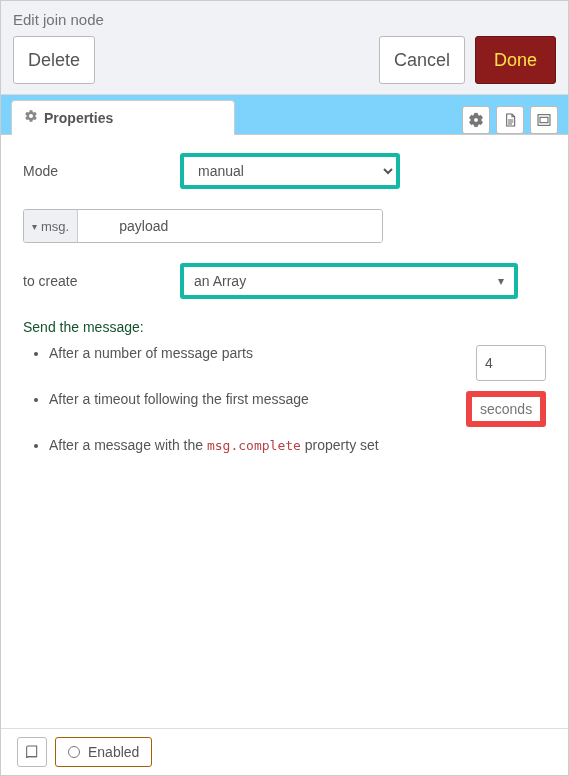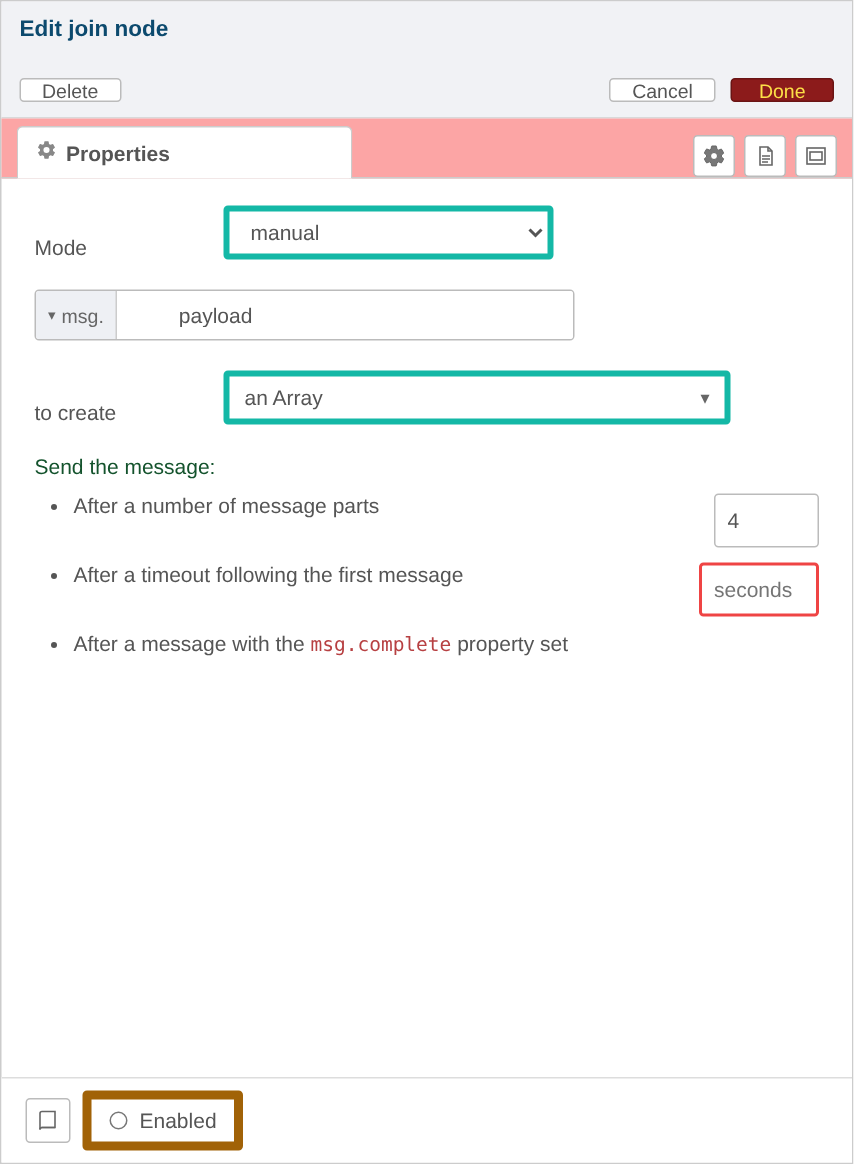--- a/index.html
+++ b/index.html
@@ -1,57 +1,57 @@
 <!DOCTYPE html>
 <html><head>
 <meta charset="utf-8">
 <style>
   * { box-sizing: border-box; }
   html, body { margin: 0; padding: 0; font-family: Arial, Helvetica, sans-serif; font-size: 14px; color: #555; background: #fff; }
   .wrap { width: 569px; height: 776px; border: 1px solid #ccc; position: relative; display: flex; flex-direction: column; background: #fff; }
   .header { background: #f1f2f5; border-bottom: 1px solid #d9d9d9; padding-bottom: 10px; }
-  .title { padding: 10px 12px 4px 12px; font-size: 15px; font-weight: bold; color: #0c4a6e; }
+  .title { padding: 10px 12px 4px 12px; font-size: 15px; font-weight: normal; color: #737373; }
   .topbar { display: flex; align-items: center; padding: 4px 12px 0 12px; }
-  .btn { height: 16px; padding: 0 14px; border: 1px solid #bbb; background: #fff; border-radius: 3px; font-size: 13px; color: #555; cursor: pointer; display: inline-flex; align-items: center; justify-content: center; margin-top: 16px; }
+  .btn { height: 48px; padding: 0 14px; border: 1px solid #bbb; background: #fff; border-radius: 3px; font-size: 18px; color: #555; cursor: pointer; display: inline-flex; align-items: center; justify-content: center; }
   .btn-done { background: #8c1b1b; border: 1px solid #6a1414; color: #fde047; font-weight: 400; padding: 0 18px; }
   .spacer { flex: 1; }
 
-  .tabs { display: flex; align-items: flex-end; background: #fca5a5; padding: 0 10px; border-bottom: 1px solid #ccc; height: 40px; }
+  .tabs { display: flex; align-items: flex-end; background: #7dd3fc; padding: 0 10px; border-bottom: 1px solid #ccc; height: 40px; }
   .tab { background: #fff; border: 1px solid #ccc; border-bottom: none; border-radius: 4px 4px 0 0; padding: 8px 14px 9px 12px; font-weight: bold; color: #555; display: flex; align-items: center; gap: 6px; position: relative; bottom: -1px; width: 224px; cursor: pointer; }
   .tab svg { width: 14px; height: 14px; }
   .icon-btn { width: 28px; height: 28px; border: 1px solid #bbb; background: #fff; border-radius: 3px; display: inline-flex; align-items: center; justify-content: center; margin-left: 6px; cursor: pointer; }
   .icon-btn svg { width: 16px; height: 16px; stroke: #666; fill: none; color:#666; }
 
   .body { flex: 1; overflow: auto; padding: 18px 22px 10px 22px; }
-  .row { display: flex; align-items: flex-end; margin-bottom: 20px; }
+  .row { display: flex; align-items: center; margin-bottom: 20px; gap: 31px; }
   .row .label { width: 126px; font-size: 14px; color: #555; display: flex; align-items: center; gap: 6px; }
   .row .field { flex: 1; }
   select.input, input.input, .fake-select { height: 36px; border: 4px solid #14b8a6; border-radius: 3px; padding: 0 10px; font-size: 14px; color: #555; background: #fff; }
   select.inputnarrow { width: 220px; }
   select.inputwide, .fake-select { width: 338px; }
   input.inputwide { width: 352px; }
   .typed { display: inline-flex; align-items: stretch; border: 1px solid #bbb; border-radius: 3px; overflow: hidden; height: 34px; width: 360px; }
   .typed-prefix { background: #eef0f4; border-right: 1px solid #ccc; padding: 0 8px; display: inline-flex; align-items: center; gap: 4px; color: #666; font-size: 13px; cursor: pointer; }
   .typed-prefix .caret { font-size: 10px; }
   .typed input { border: none; outline: none; flex: 1; padding: 0 8px; font-size: 14px; color: #555; margin-left: 33px; }
 
   .fake-select { display: inline-flex; align-items: center; justify-content: space-between; padding: 12px 10px; cursor: pointer; }
   .fake-select .caret { font-size: 12px; color: #666; }
 
   .section-title { font-size: 14px; color: #14532d; margin: 10px 0 8px 0; }
   ul.bullets { margin: 0 0 10px 0; padding-left: 26px; }
   ul.bullets li { margin: 10px 0; font-size: 14px; color: #555; }
   .inline-row { display: flex; gap: 8px; }
   .inline-row .text { flex: 1; }
   .num { width: 70px; height: 36px; border: 1px solid #bbb; border-radius: 3px; padding: 0 8px; font-size: 14px; color: #555; }
-  .num-ph { width: 80px; height: 36px; border: 2px solid #ef4444; border-radius: 3px; padding: 0 8px; font-size: 14px; color: #aaa; }
+  .num-ph { width: 80px; height: 36px; border: 6px solid #ef4444; border-radius: 3px; padding: 0 8px; font-size: 14px; color: #aaa; }
   code { font-family: monospace; font-size: 13px; color: #b74042; }
 
   .footer { border-top: 1px solid #ddd; padding: 8px 10px; display: flex; align-items: center; gap: 8px; background: #fff; }
-  .enabled-btn { display: inline-flex; align-items: center; gap: 8px; border: 6px solid #a16207; border-radius: 3px; padding: 6px 12px; font-size: 14px; color: #555; cursor: pointer; }
+  .enabled-btn { display: inline-flex; align-items: center; gap: 8px; border: 1px solid #a16207; border-radius: 3px; padding: 6px 12px; font-size: 14px; color: #555; cursor: pointer; }
   .radio { width: 12px; height: 12px; border: 1.5px solid #777; border-radius: 50%; display: inline-block; }
 
   .icon-gear { fill:#888; }
 </style>
 </head>
 <body>
 
 <div class="wrap">
   <div class="header">
     <div class="title">Edit join node</div>

